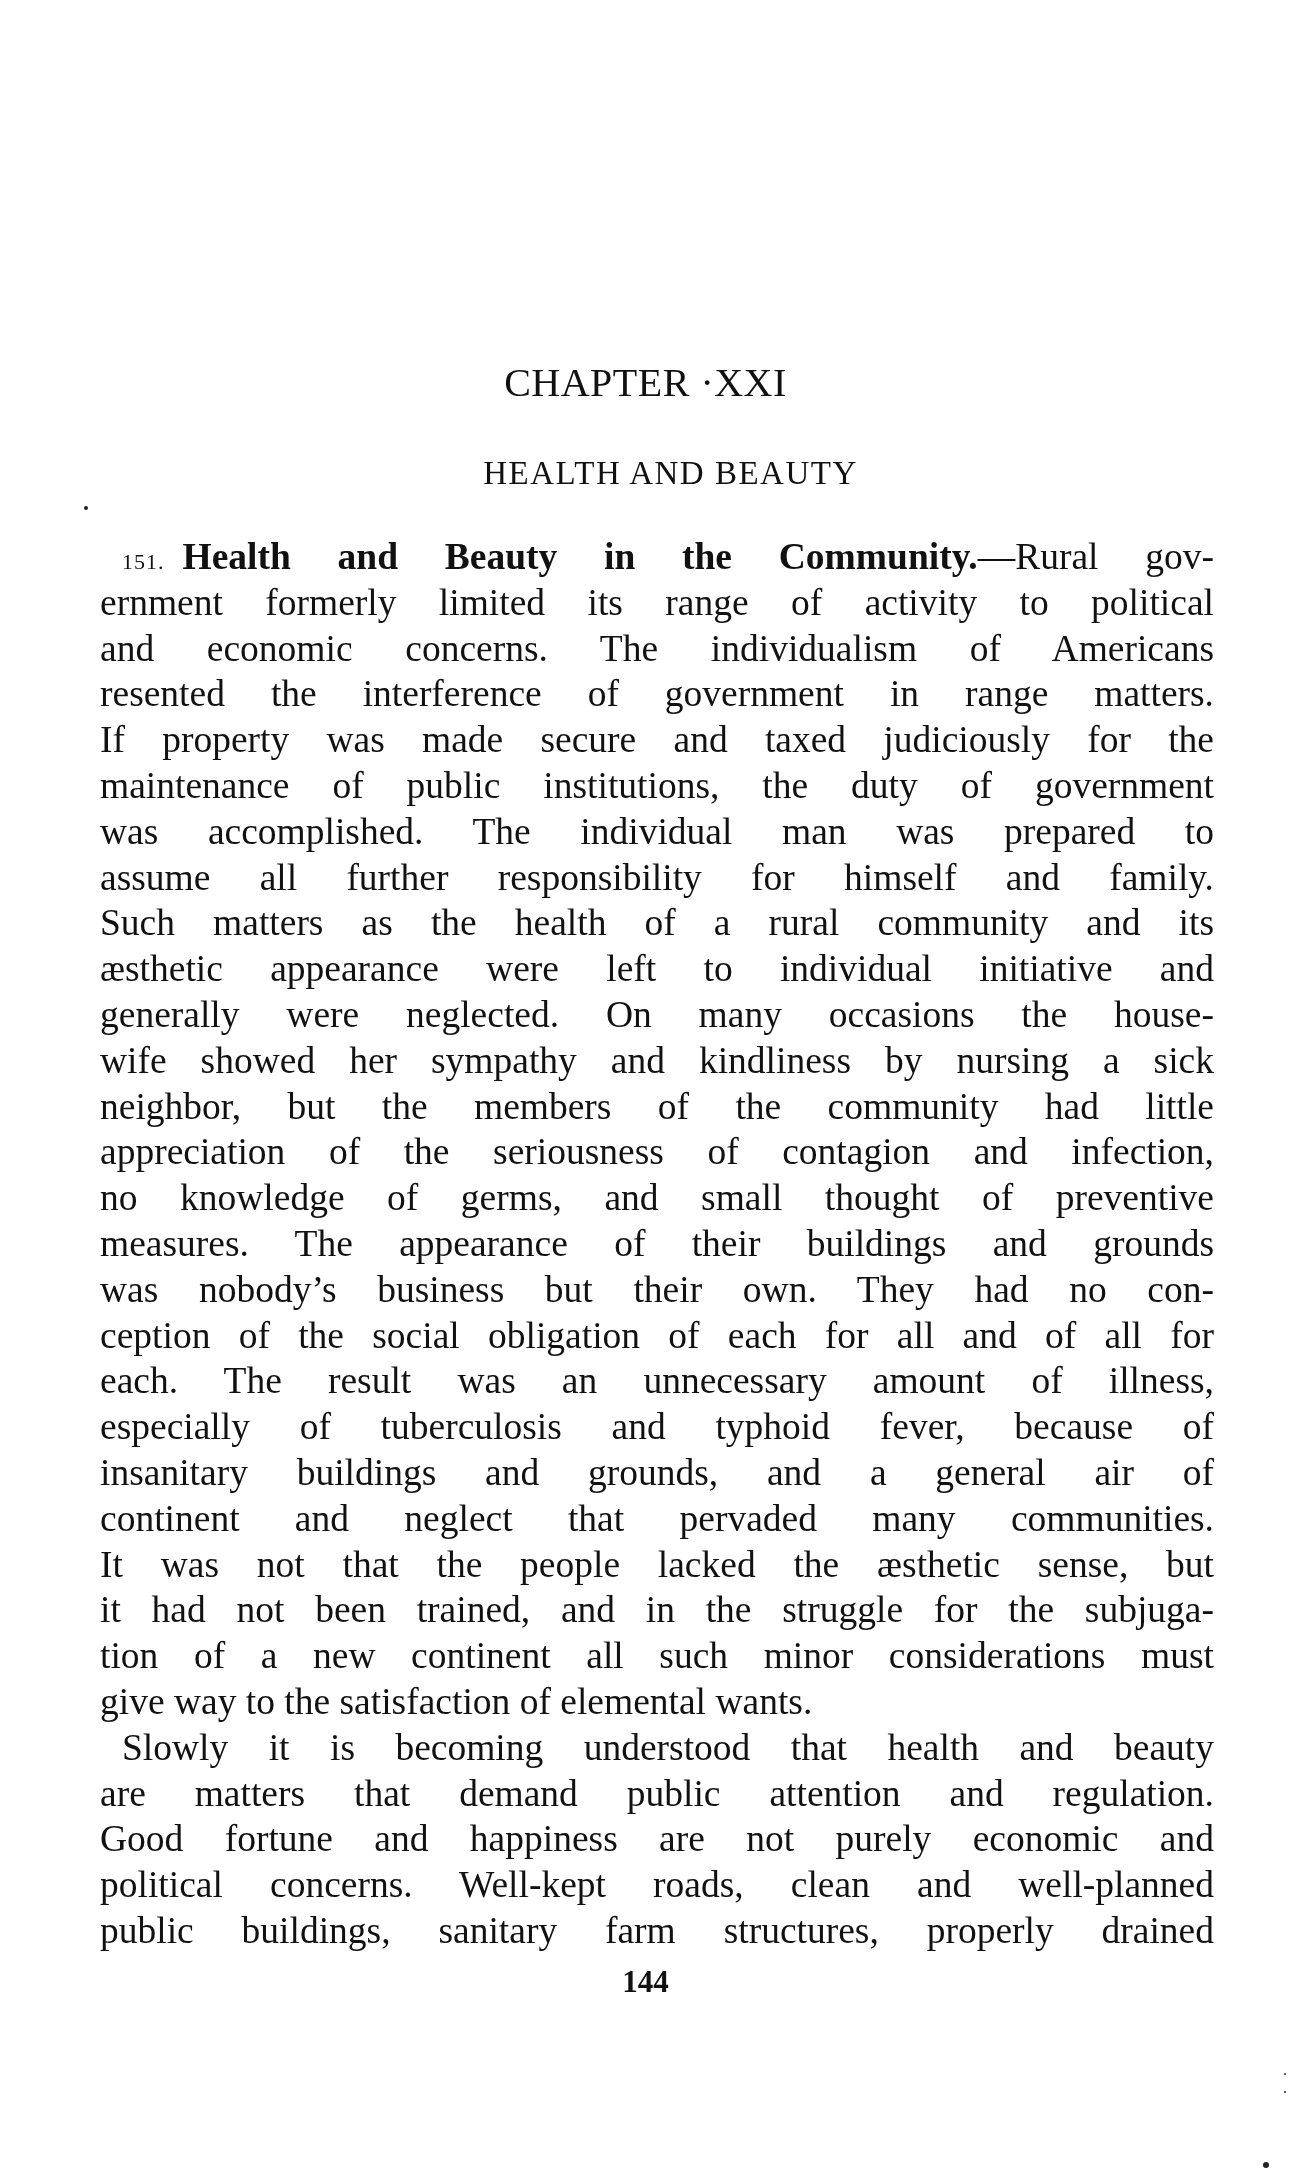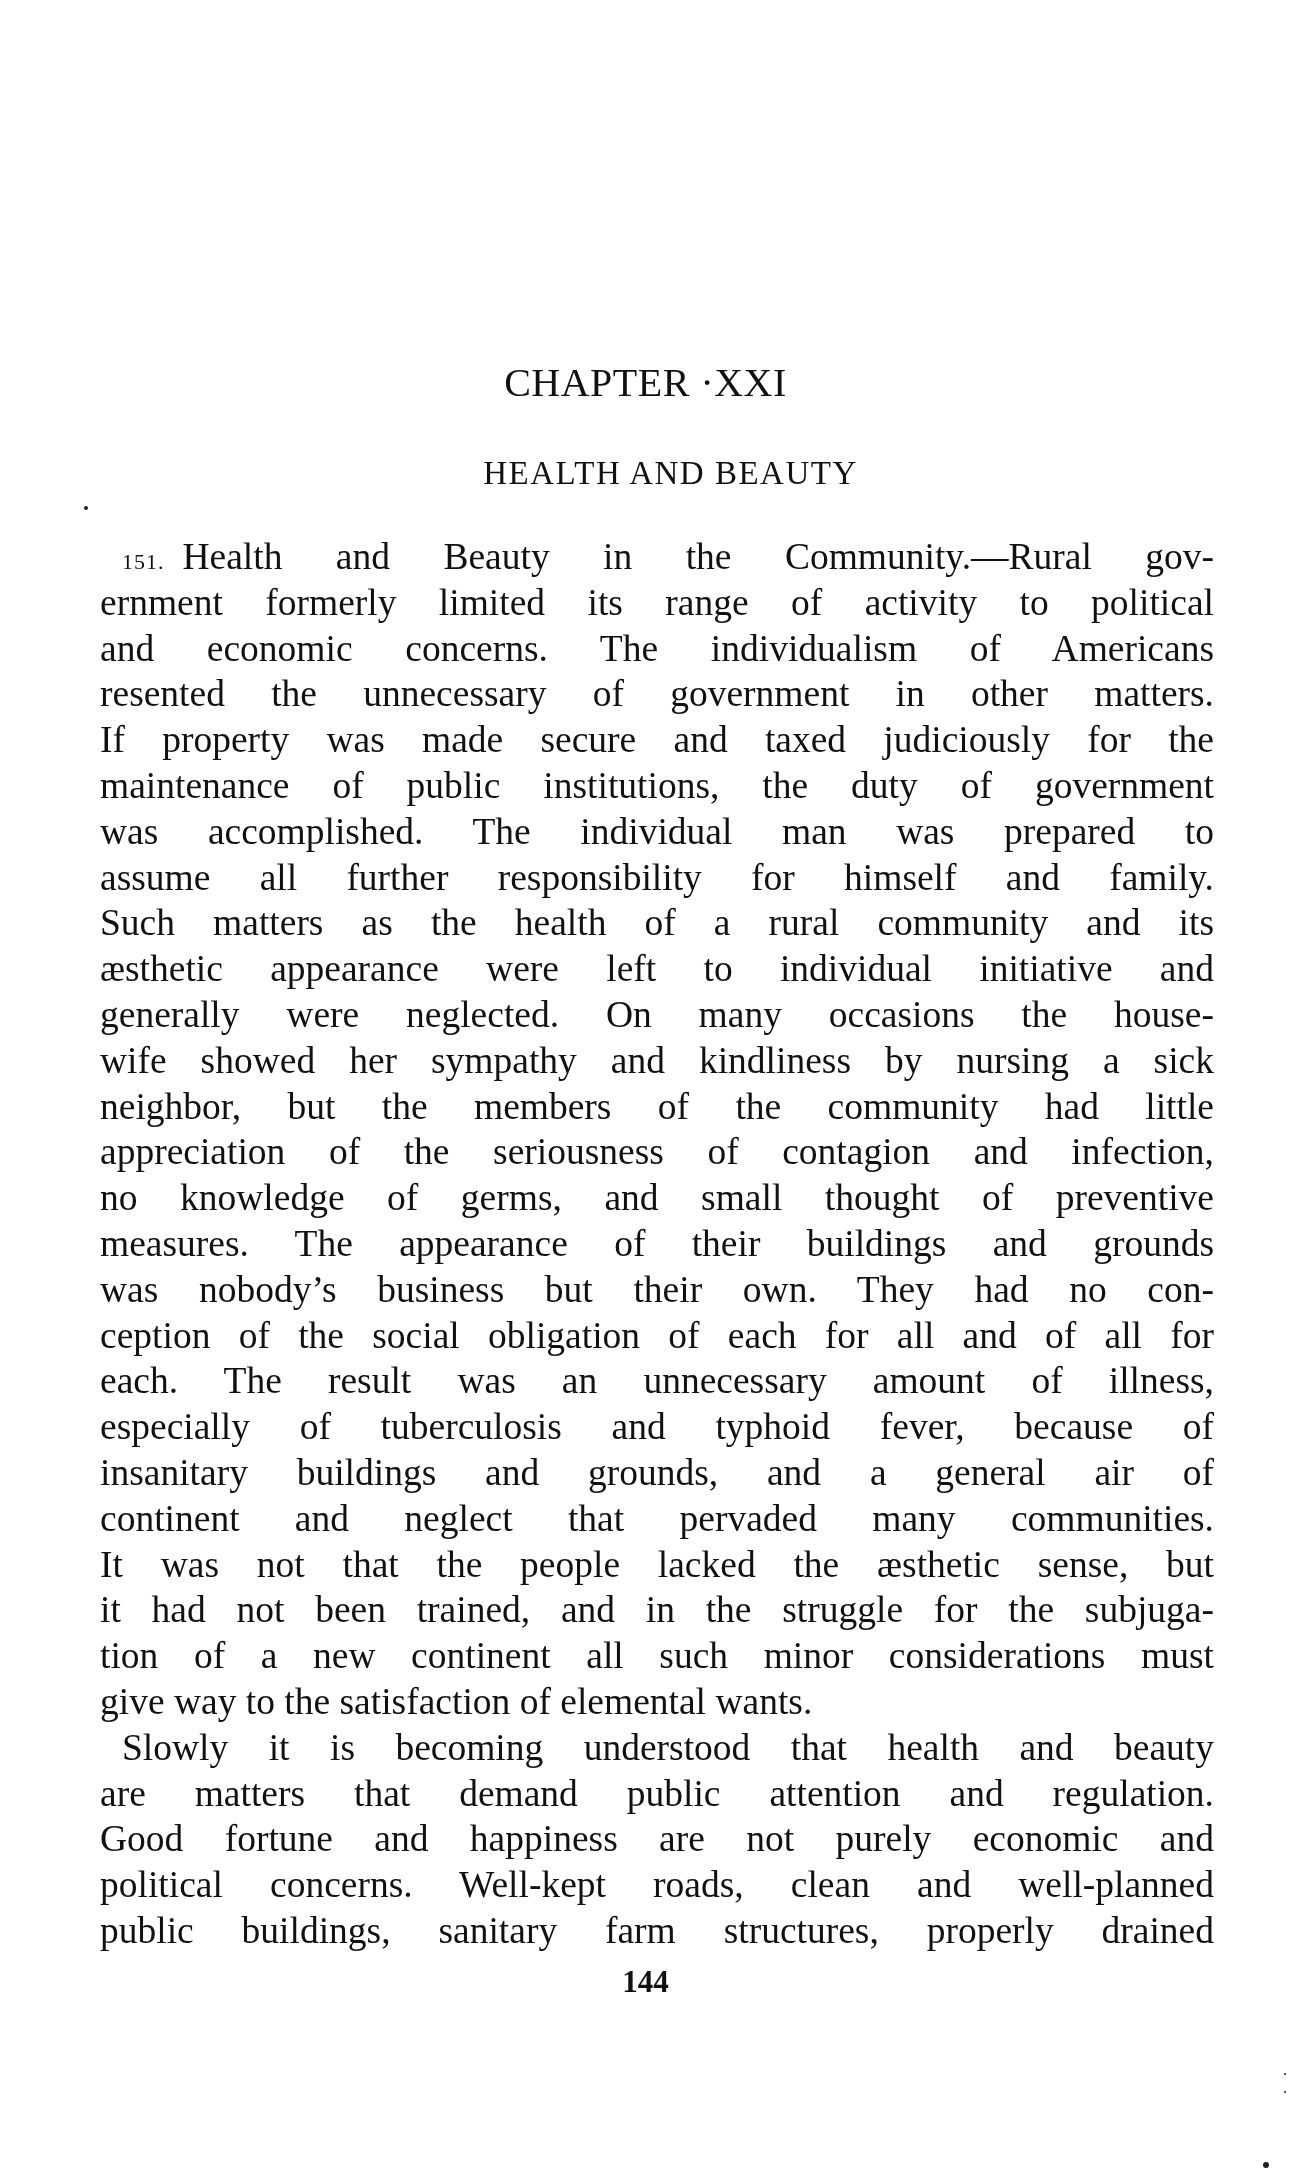--- a/index.html
+++ b/index.html
@@ -62,21 +62,21 @@
     }
     .line.indent {
       padding-left: 22px;
     }
     .section-num {
       font-size: 22px;
       letter-spacing: 1px;
       margin-right: 18px;
     }
     .section-head {
-      font-weight: normal;
+      font-weight: bold;
     }
     .page-number {
       position: absolute;
       left: 0;
       width: 1291px;
       top: 1948px;
       text-align: center;
       font-size: 31px;
       font-weight: bold;
       line-height: 36px;
@@ -100,21 +100,21 @@
 
 <div class="page">
 
   <div class="chapter-heading">CHAPTER ·XXI</div>
   <div class="chapter-title">HEALTH AND BEAUTY</div>
 
   <div class="body-text">
     <span class="line indent"><span class="section-num">151.</span><span class="section-head">Health and Beauty in the Community.</span><span>—Rural gov-</span></span>
     <span class="line">ernment formerly limited its range of activity to political</span>
     <span class="line">and economic concerns.  The individualism of Americans</span>
-    <span class="line">resented the unnecessary of government in other matters.</span>
+    <span class="line">resented the interference of government in range matters.</span>
     <span class="line">If property was made secure and taxed judiciously for the</span>
     <span class="line">maintenance of public institutions, the duty of government</span>
     <span class="line">was accomplished.  The individual man was prepared to</span>
     <span class="line">assume all further responsibility for himself and family.</span>
     <span class="line">Such matters as the health of a rural community and its</span>
     <span class="line">æsthetic appearance were left to individual initiative and</span>
     <span class="line">generally were neglected.  On many occasions the house-</span>
     <span class="line">wife showed her sympathy and kindliness by nursing a sick</span>
     <span class="line">neighbor, but the members of the community had little</span>
     <span class="line">appreciation of the seriousness of contagion and infection,</span>

